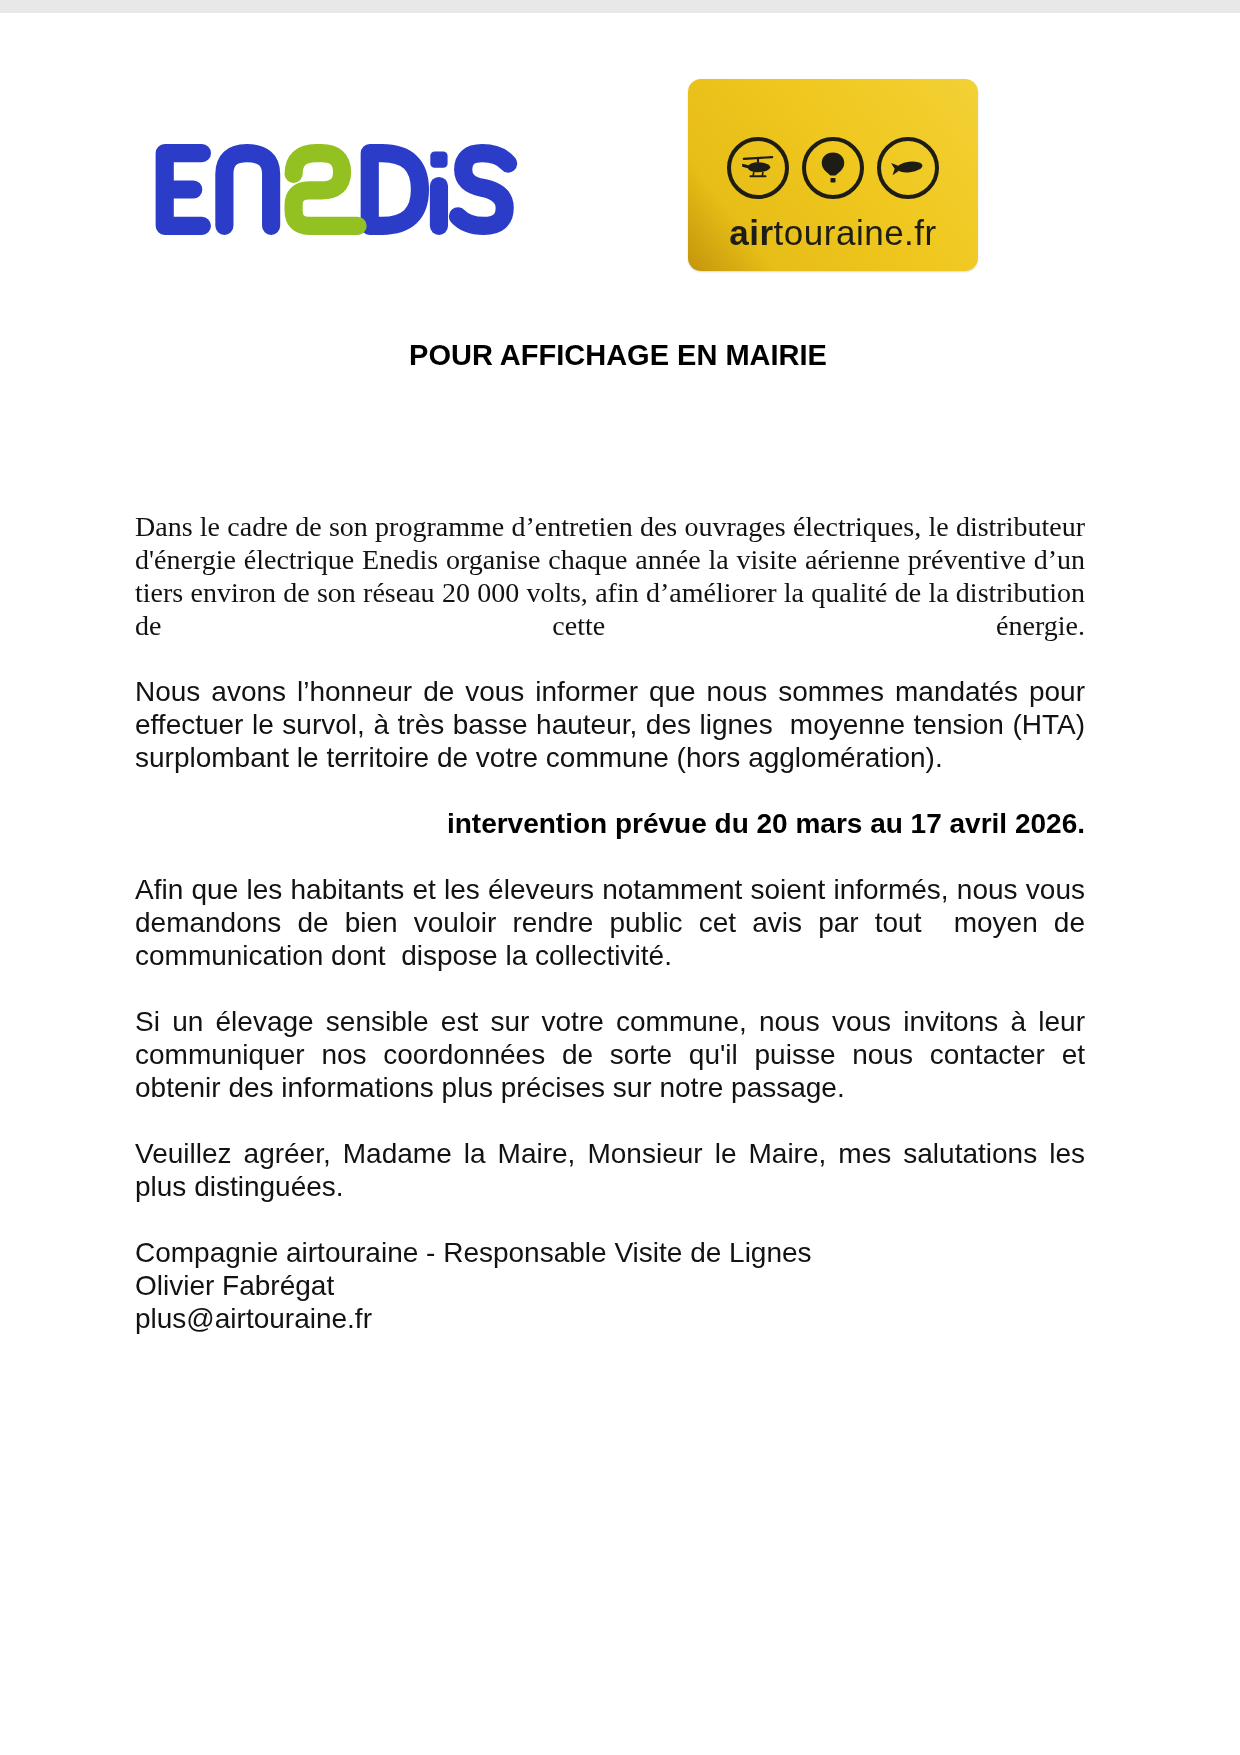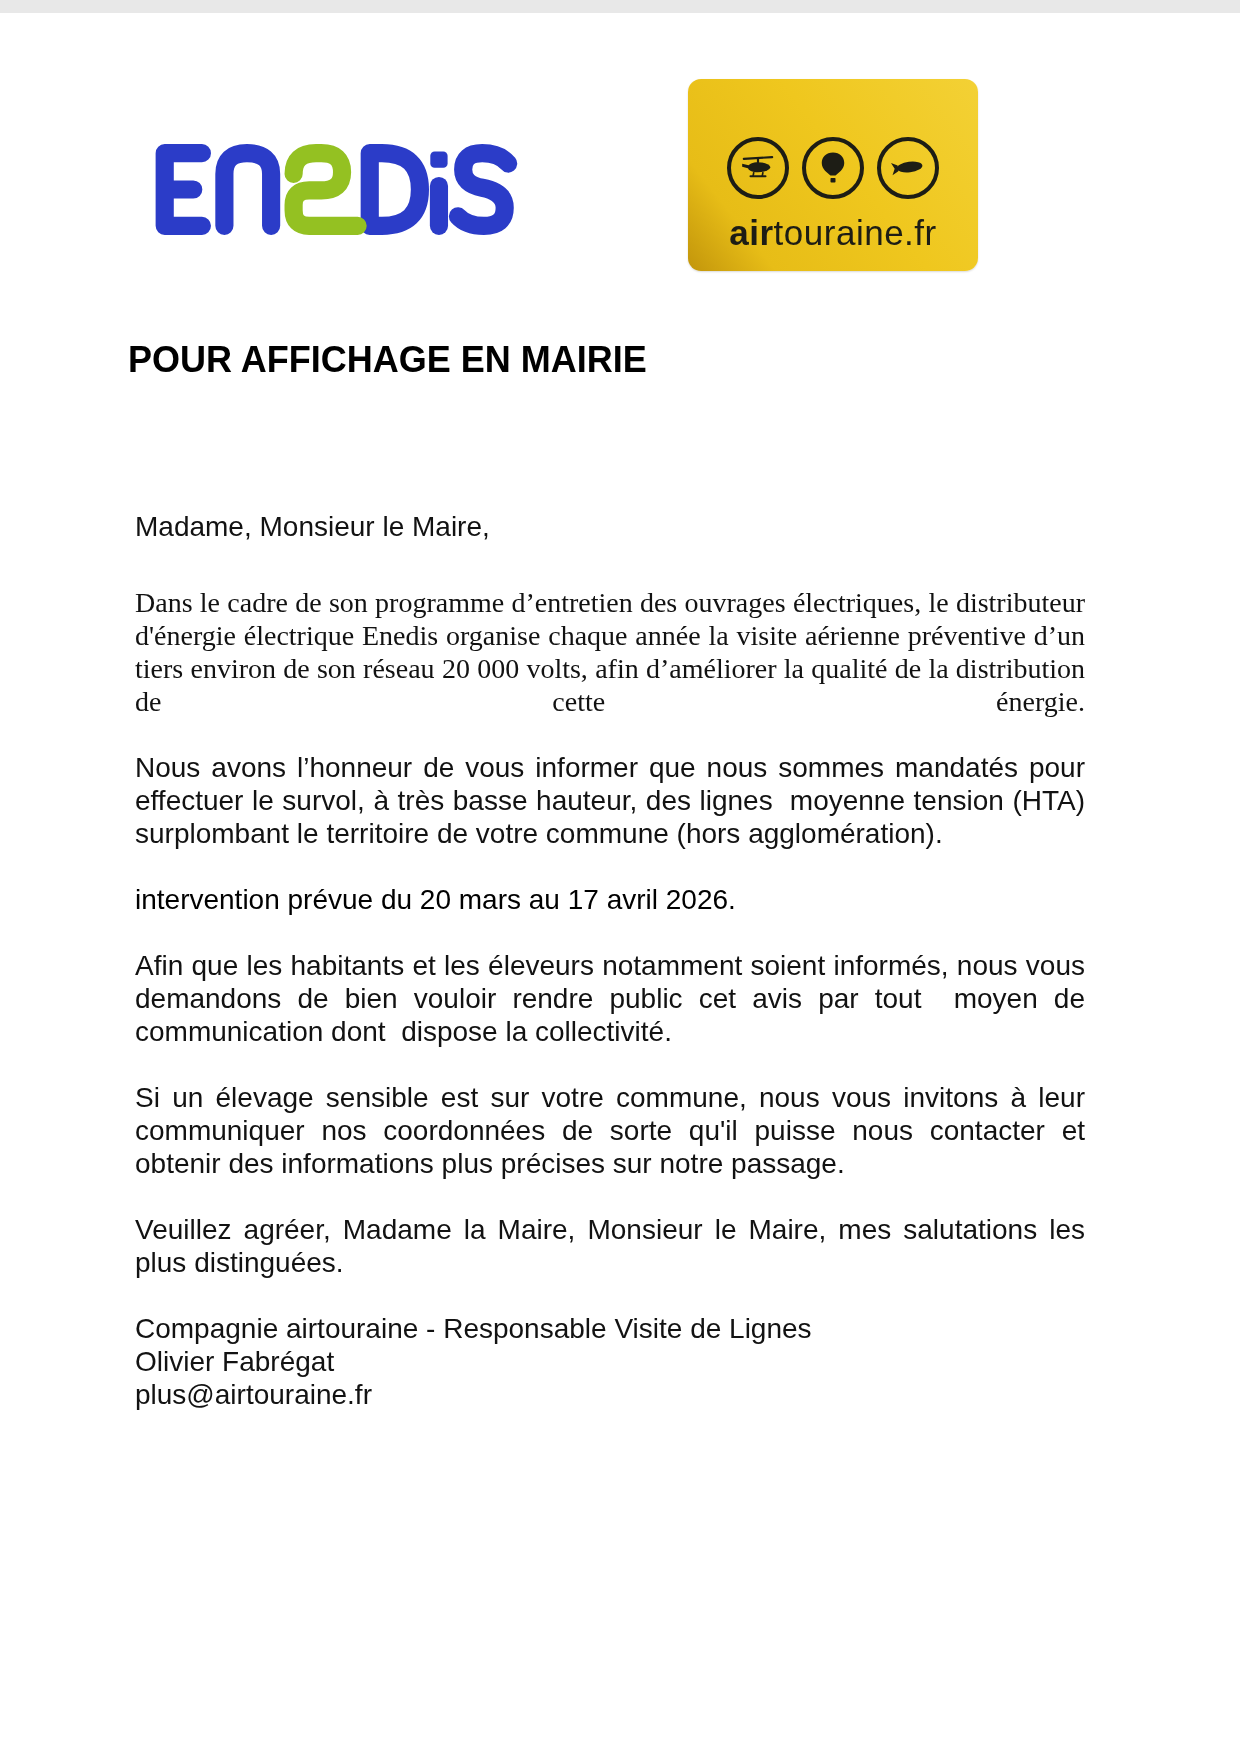--- a/index.html
+++ b/index.html
@@ -26,35 +26,35 @@
     box-sizing:border-box;display:flex;align-items:center;justify-content:center;
   }
   .airt-circle svg{width:40px;height:40px;display:block;}
   .airt-word{
     position:absolute;left:0;top:134px;width:100%;text-align:center;
     font-size:35px;color:#1d1d15;letter-spacing:0.5px;
   }
   .airt-word b{font-weight:bold;}
   
   .doc-title{
-    position:absolute;left:128px;top:326px;width:950px;margin:0;
-    font-size:36px;font-weight:bold;color:#000;
+    position:absolute;left:143px;top:326px;width:950px;margin:0;
+    text-align:center;font-size:29px;font-weight:bold;color:#000;
     letter-spacing:0px;white-space:nowrap;
   }
   
   .letter{
     position:absolute;left:135px;top:497px;width:950px;
     font-size:28px;line-height:33px;color:#121212;
   }
   .letter p{margin:0 0 33px 0;}
   .salutation{margin:0 0 43px 0 !important;}
   .just{text-align:justify;white-space:pre-wrap;}
   .just-last{text-align-last:justify;font-family:Liberation Serif, serif;}
   .highlight{
-    text-align:left;font-weight:normal;color:#000;
+    text-align:right;font-weight:bold;color:#000;
   }
   .signature p{margin:0;}
 </style>
 </head>
 <body>
 
 <div class="page">
 
   <div class="enedis-logo" aria-label="Enedis">
     <svg viewBox="0 0 430 112">
@@ -96,21 +96,20 @@
           </g>
         </svg>
       </span>
     </div>
     <div class="airt-word"><b>air</b><span>touraine.fr</span></div>
   </div>
 
   <h1 class="doc-title">POUR AFFICHAGE EN MAIRIE</h1>
 
   <div class="letter">
-    <p class="salutation">Madame, Monsieur le Maire,</p>
     <p class="just just-last">Dans le cadre de son programme d’entretien des ouvrages électriques, le distributeur d'énergie électrique Enedis organise chaque année la visite aérienne préventive d’un tiers environ de son réseau 20 000 volts, afin d’améliorer la qualité de la distribution de cette énergie.</p>
     <p class="just">Nous avons l’honneur de vous informer que nous sommes mandatés pour effectuer le survol, à très basse hauteur, des lignes  moyenne tension (HTA) surplombant le territoire de votre commune (hors agglomération).</p>
     <p class="highlight">intervention prévue du 20 mars au 17 avril 2026.</p>
     <p class="just">Afin que les habitants et les éleveurs notamment soient informés, nous vous demandons de bien vouloir rendre public cet avis par tout  moyen de communication dont  dispose la collectivité.</p>
     <p class="just">Si un élevage sensible est sur votre commune, nous vous invitons à leur communiquer nos coordonnées de sorte qu'il puisse nous contacter et obtenir des informations plus précises sur notre passage.</p>
     <p class="just">Veuillez agréer, Madame la Maire, Monsieur le Maire, mes salutations les plus distinguées.</p>
     <div class="signature">
       <p>Compagnie airtouraine - Responsable Visite de Lignes</p>
       <p>Olivier Fabrégat</p>
       <p>plus@airtouraine.fr</p>

